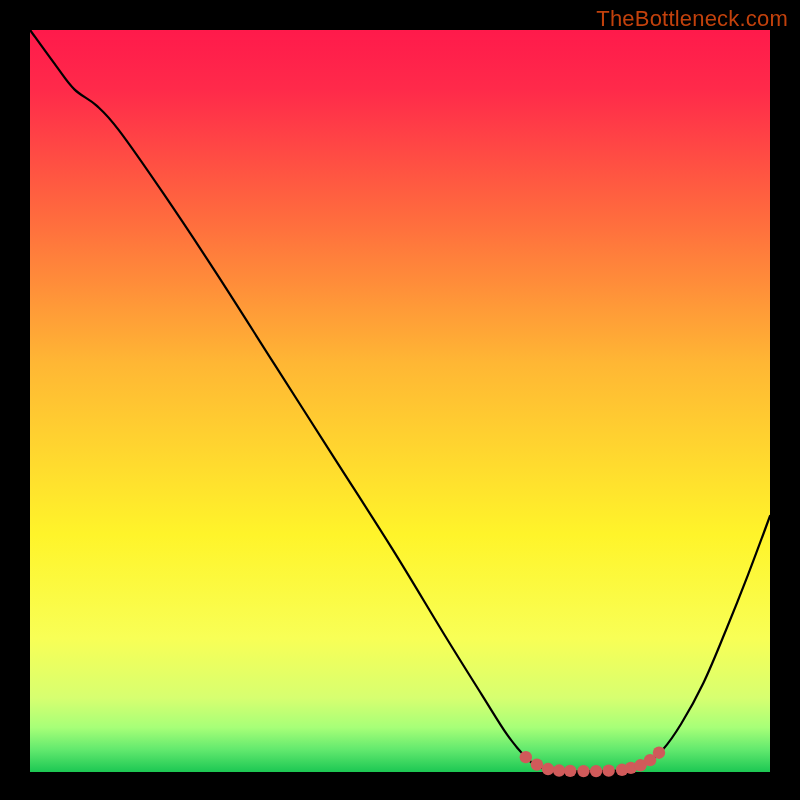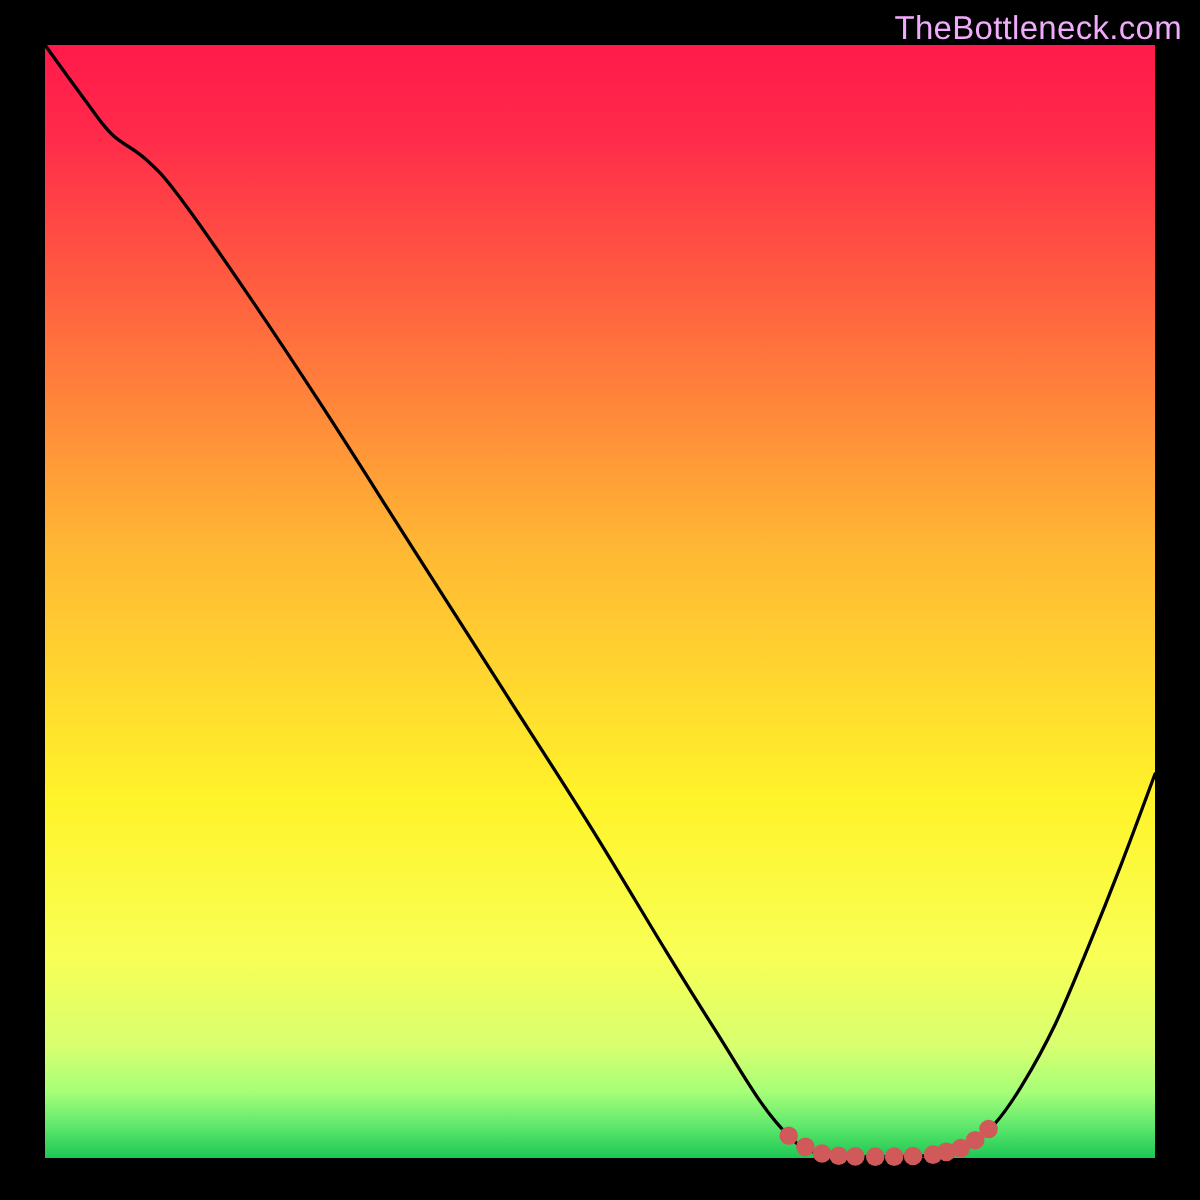--- a/index.html
+++ b/index.html
@@ -12,21 +12,21 @@
   }
   .container {
     position: relative;
     width: 800px;
     height: 800px;
   }
   .watermark {
     position: absolute;
     top: 6px;
     right: 12px;
-    color: #f0abfc;
+    color: #c2410c;
     font-family: Arial, Helvetica, sans-serif;
     font-size: 22px;
     letter-spacing: 0.2px;
     z-index: 10;
   }
   svg.chart {
     position: absolute;
     top: 0;
     left: 0;
   }

